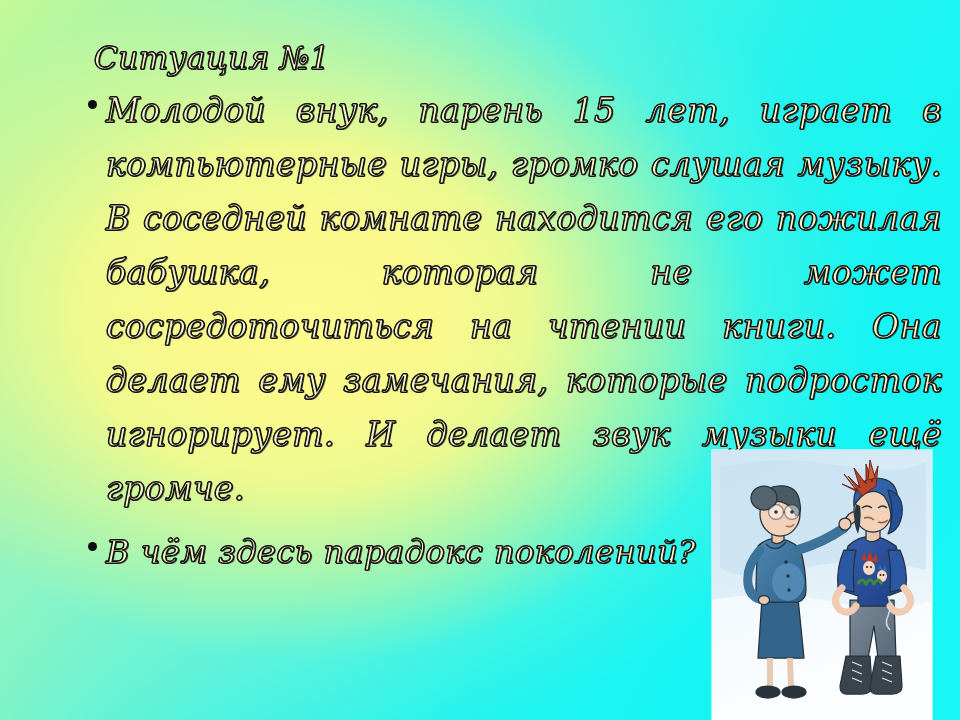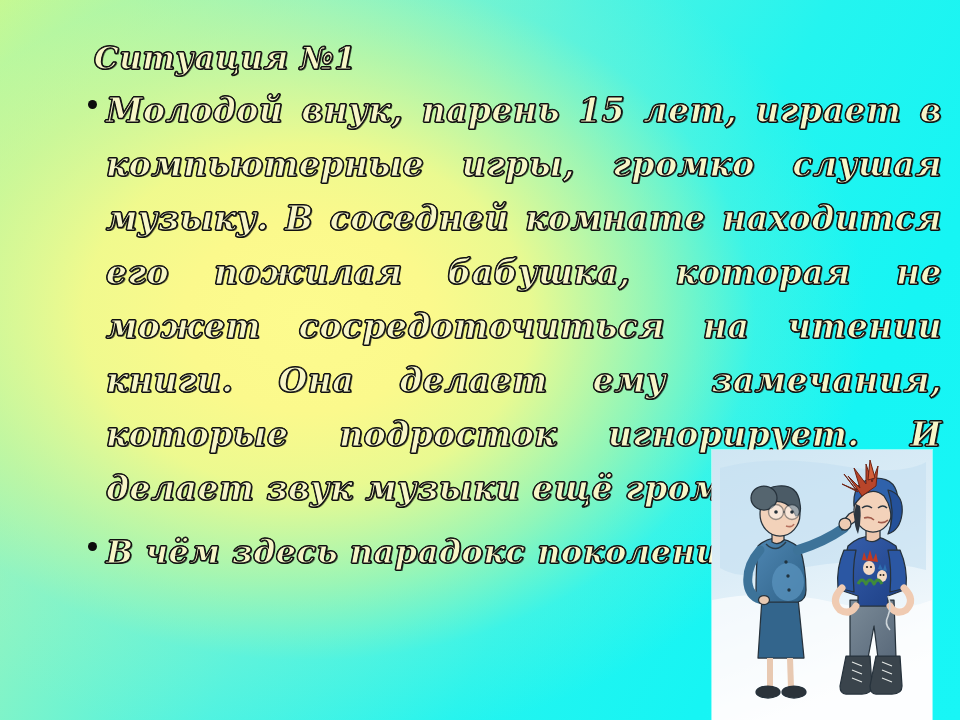--- a/index.html
+++ b/index.html
@@ -44,21 +44,21 @@
     position: absolute;
     left: 84px;
     top: 36px;
     width: 858px;
   }
 
   
   .script {
     font-family: "DejaVu Serif", serif;
     font-style: italic;
-    font-weight: bold;
+    font-weight: normal;
     color: #f7f6c8;
     -webkit-text-stroke: 1.1px #101010;
     text-shadow:
        1px 0 0 #101010, -1px 0 0 #101010,
        0 1px 0 #101010, 0 -1px 0 #101010,
        1.4px 1.4px 0 rgba(16,16,16,0.55);
     letter-spacing: 0.5px;
   }
 
   #slide-title {

